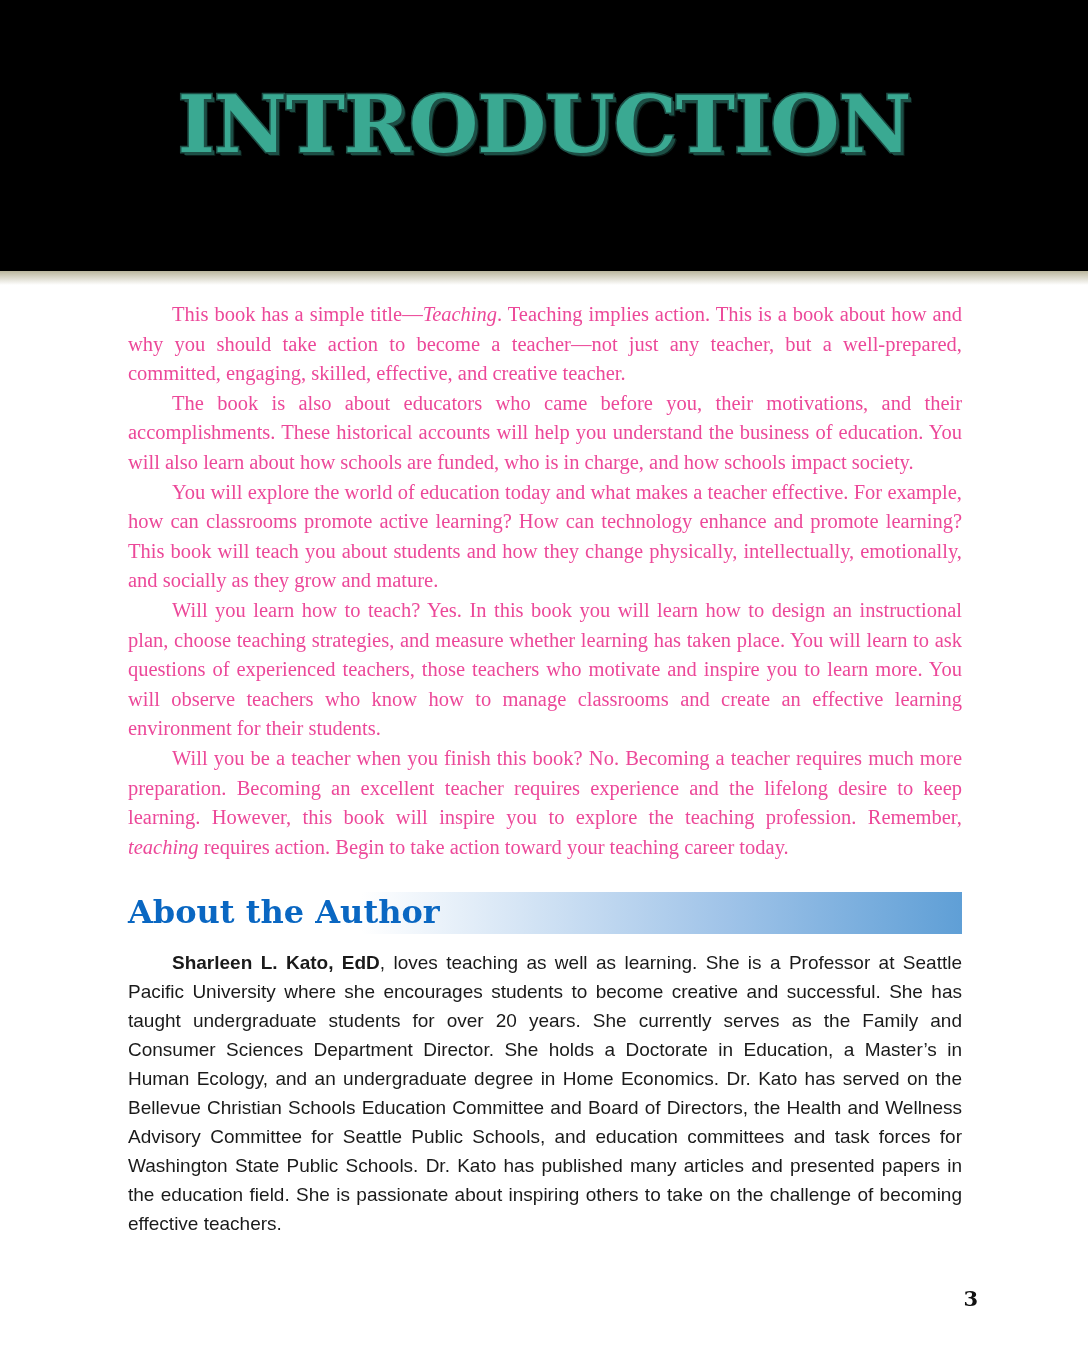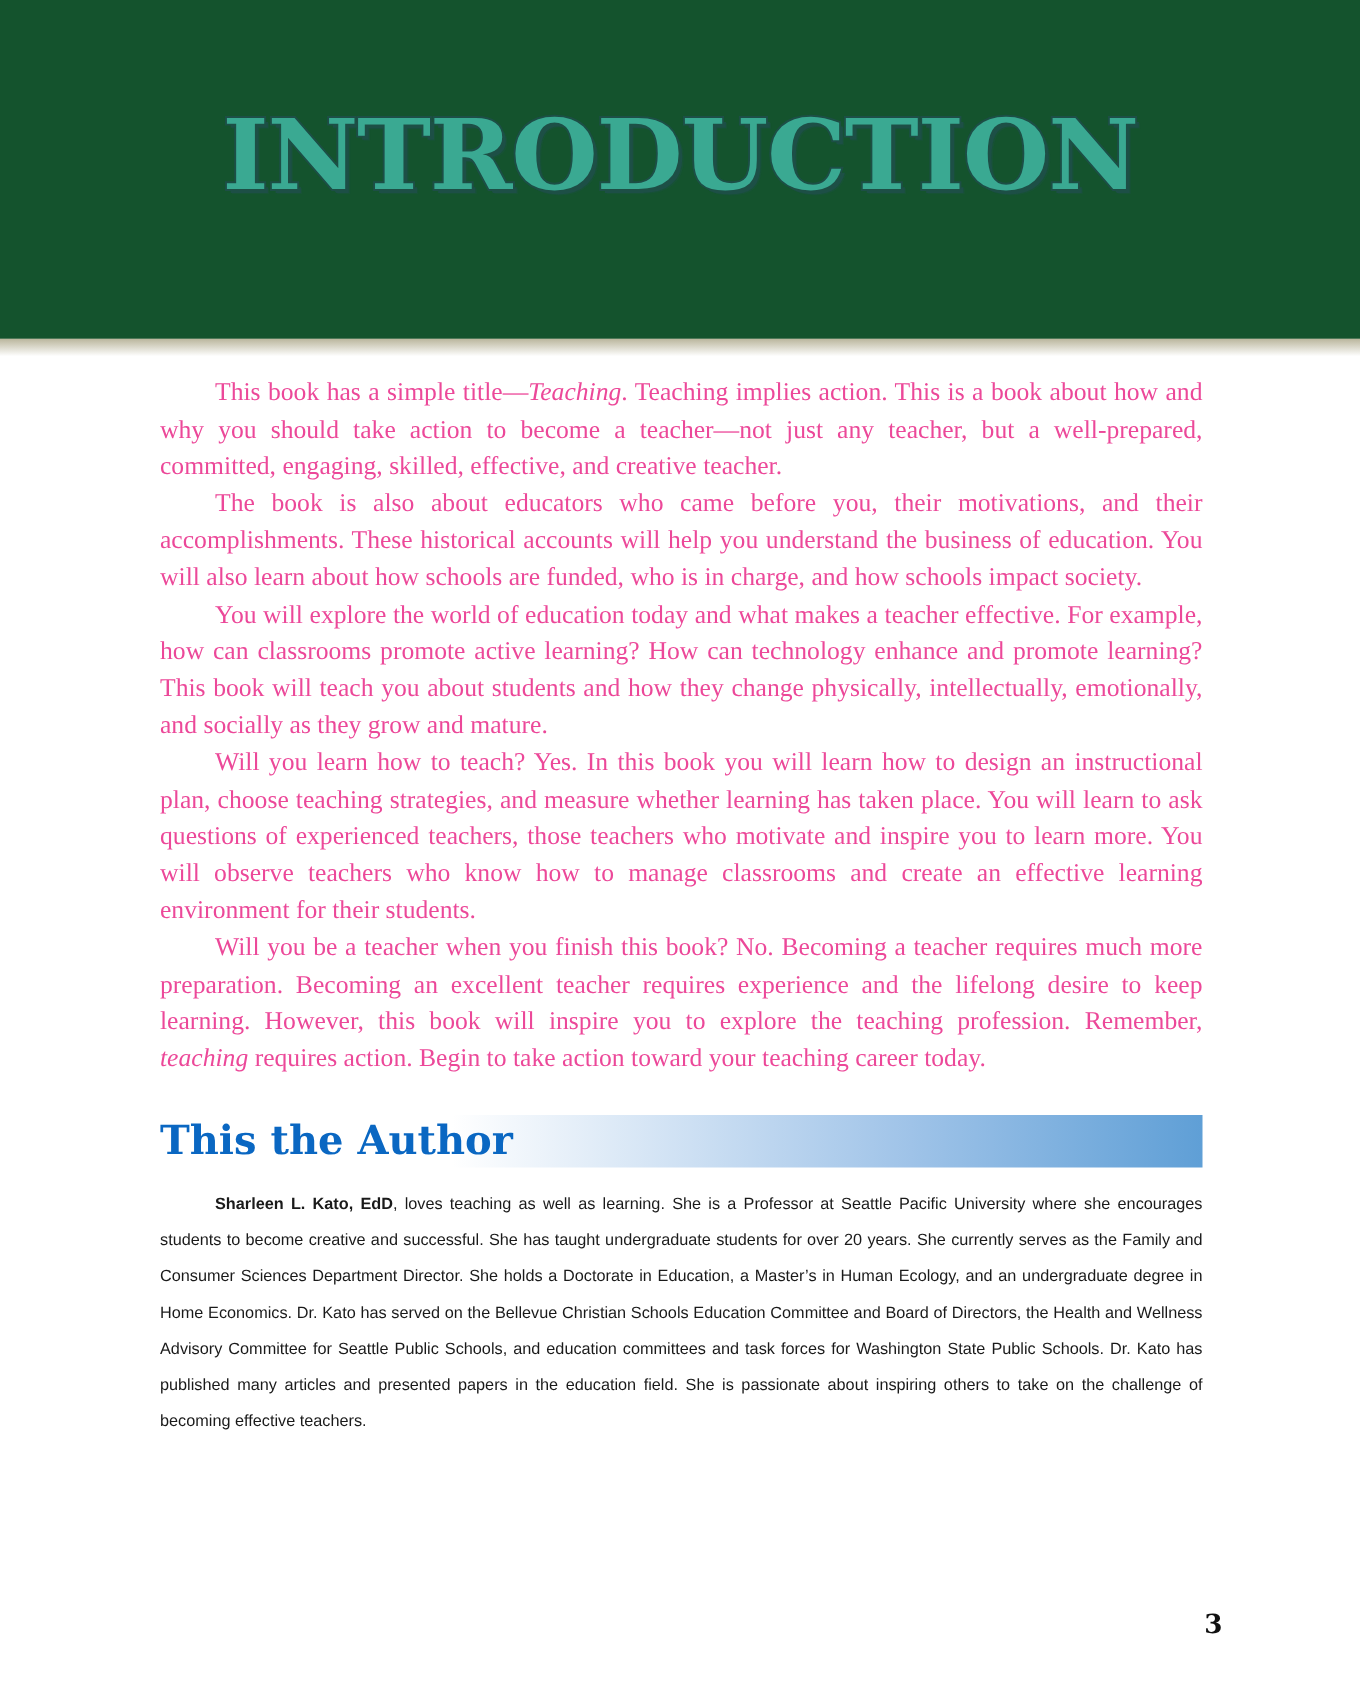--- a/index.html
+++ b/index.html
@@ -15,21 +15,21 @@
     position: relative;
   }
 
   
   .header-banner {
     position: absolute;
     left: 0;
     top: 0;
     width: 1088px;
     height: 271px;
-    background: #14532d;
+    background: #000000;
     box-sizing: border-box;
     padding-left: 36px;
   }
   .header-shadow {
     position: absolute;
     left: 0;
     top: 271px;
     width: 1088px;
     height: 14px;
     background: linear-gradient(to bottom, rgba(90,80,20,0.42), rgba(120,110,40,0.0));
@@ -90,21 +90,21 @@
     font-size: 32px;
     color: #0a67c2;
     letter-spacing: 0px;
     line-height: 44px;
     white-space: nowrap;
   }
 
   .author-par {
     margin: 14px 0 0 0;
     font-family: "Liberation Sans", sans-serif;
-    font-size: 13px;
+    font-size: 19px;
     line-height: 29px;
     text-align: justify;
     text-indent: 44px;
     color: #1a1a1a;
   }
   .author-par b { font-weight: bold; }
 
   
   .page-number {
     position: absolute;
@@ -126,19 +126,19 @@
 
 <div class="content">
 
   <p class="body-par">This book has a simple title—<em>Teaching</em>. Teaching implies action. This is a book about how and why you should take action to become a teacher—not just any teacher, but a well-prepared, committed, engaging, skilled, effective, and creative teacher.</p>
   <p class="body-par">The book is also about educators who came before you, their motivations, and their accomplishments. These historical accounts will help you understand the business of education. You will also learn about how schools are funded, who is in charge, and how schools impact society.</p>
   <p class="body-par">You will explore the world of education today and what makes a teacher effective. For example, how can classrooms promote active learning? How can technology enhance and promote learning? This book will teach you about students and how they change physically, intellectually, emotionally, and socially as they grow and mature.</p>
   <p class="body-par">Will you learn how to teach? Yes. In this book you will learn how to design an instructional plan, choose teaching strategies, and measure whether learning has taken place. You will learn to ask questions of experienced teachers, those teachers who motivate and inspire you to learn more. You will observe teachers who know how to manage classrooms and create an effective learning environment for their students.</p>
   <p class="body-par">Will you be a teacher when you finish this book? No. Becoming a teacher requires much more preparation. Becoming an excellent teacher requires experience and the lifelong desire to keep learning. However, this book will inspire you to explore the teaching profession. Remember, <em>teaching</em> requires action. Begin to take action toward your teaching career today.</p>
 
   <div class="section-bar">
-    <div class="section-title">This the Author</div>
+    <div class="section-title">About the Author</div>
   </div>
 
   <p class="author-par"><b>Sharleen L. Kato, EdD</b>, loves teaching as well as learning. She is a Professor at Seattle Pacific University where she encourages students to become creative and successful. She has taught undergraduate students for over 20 years. She currently serves as the Family and Consumer Sciences Department Director. She holds a Doctorate in Education, a Master’s in Human Ecology, and an undergraduate degree in Home Economics. Dr. Kato has served on the Bellevue Christian Schools Education Committee and Board of Directors, the Health and Wellness Advisory Committee for Seattle Public Schools, and education committees and task forces for Washington State Public Schools. Dr. Kato has published many articles and presented papers in the education field. She is passionate about inspiring others to take on the challenge of becoming effective teachers.</p>
 </div>
 
 <div class="page-number">3</div>
 
 </body></html>

